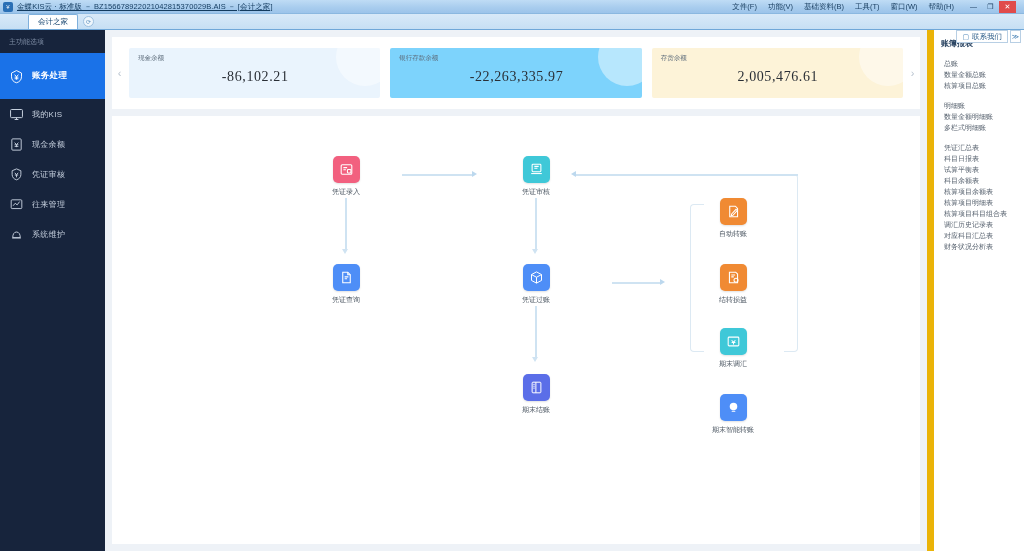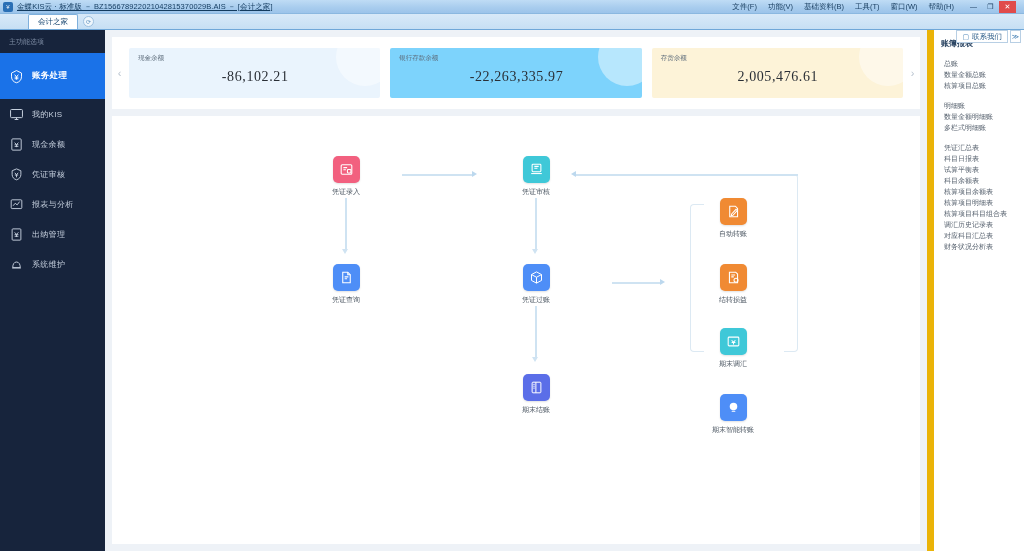--- a/index.html
+++ b/index.html
@@ -256,32 +256,23 @@
       <span class="sb-label">凭证审核</span>
     </div>
 
     <div class="sb-item">
       <span class="sb-ic">
         <svg width="15" height="15" viewBox="0 0 24 24" fill="none" stroke="#c6d0de" stroke-width="1.5">
           <rect x="3.5" y="4.5" width="17" height="14" rx="1.5"></rect>
             <path d="M6.5 14l3.5-4 3 2.6 4-5.3"></path>
         </svg>
       </span>
-      <span class="sb-label">报表与分析</span>
-    </div>
-
-    <div class="sb-item">
-      <span class="sb-ic">
-        <svg width="15" height="15" viewBox="0 0 24 24" fill="none" stroke="#c6d0de" stroke-width="1.5">
-          <rect x="5" y="3" width="14" height="18" rx="1.3"></rect>
-            <path d="M9 8.6l3 3.2 3-3.2M9 12.2h6M9 14.8h6M12 12.2v3.8"></path>
-        </svg>
-      </span>
-      <span class="sb-label">出纳管理</span>
-    </div>
+      <span class="sb-label">往来管理</span>
+    </div>
+
 
     <div class="sb-item">
       <span class="sb-ic">
         <svg width="15" height="15" viewBox="0 0 24 24" fill="none" stroke="#c6d0de" stroke-width="1.5">
           <path d="M6 17c0-5 1.8-9 6-9s6 4 6 9H6z"></path>
             <path d="M5 17.6h14"></path>
         </svg>
       </span>
       <span class="sb-label">系统维护</span>
     </div>

